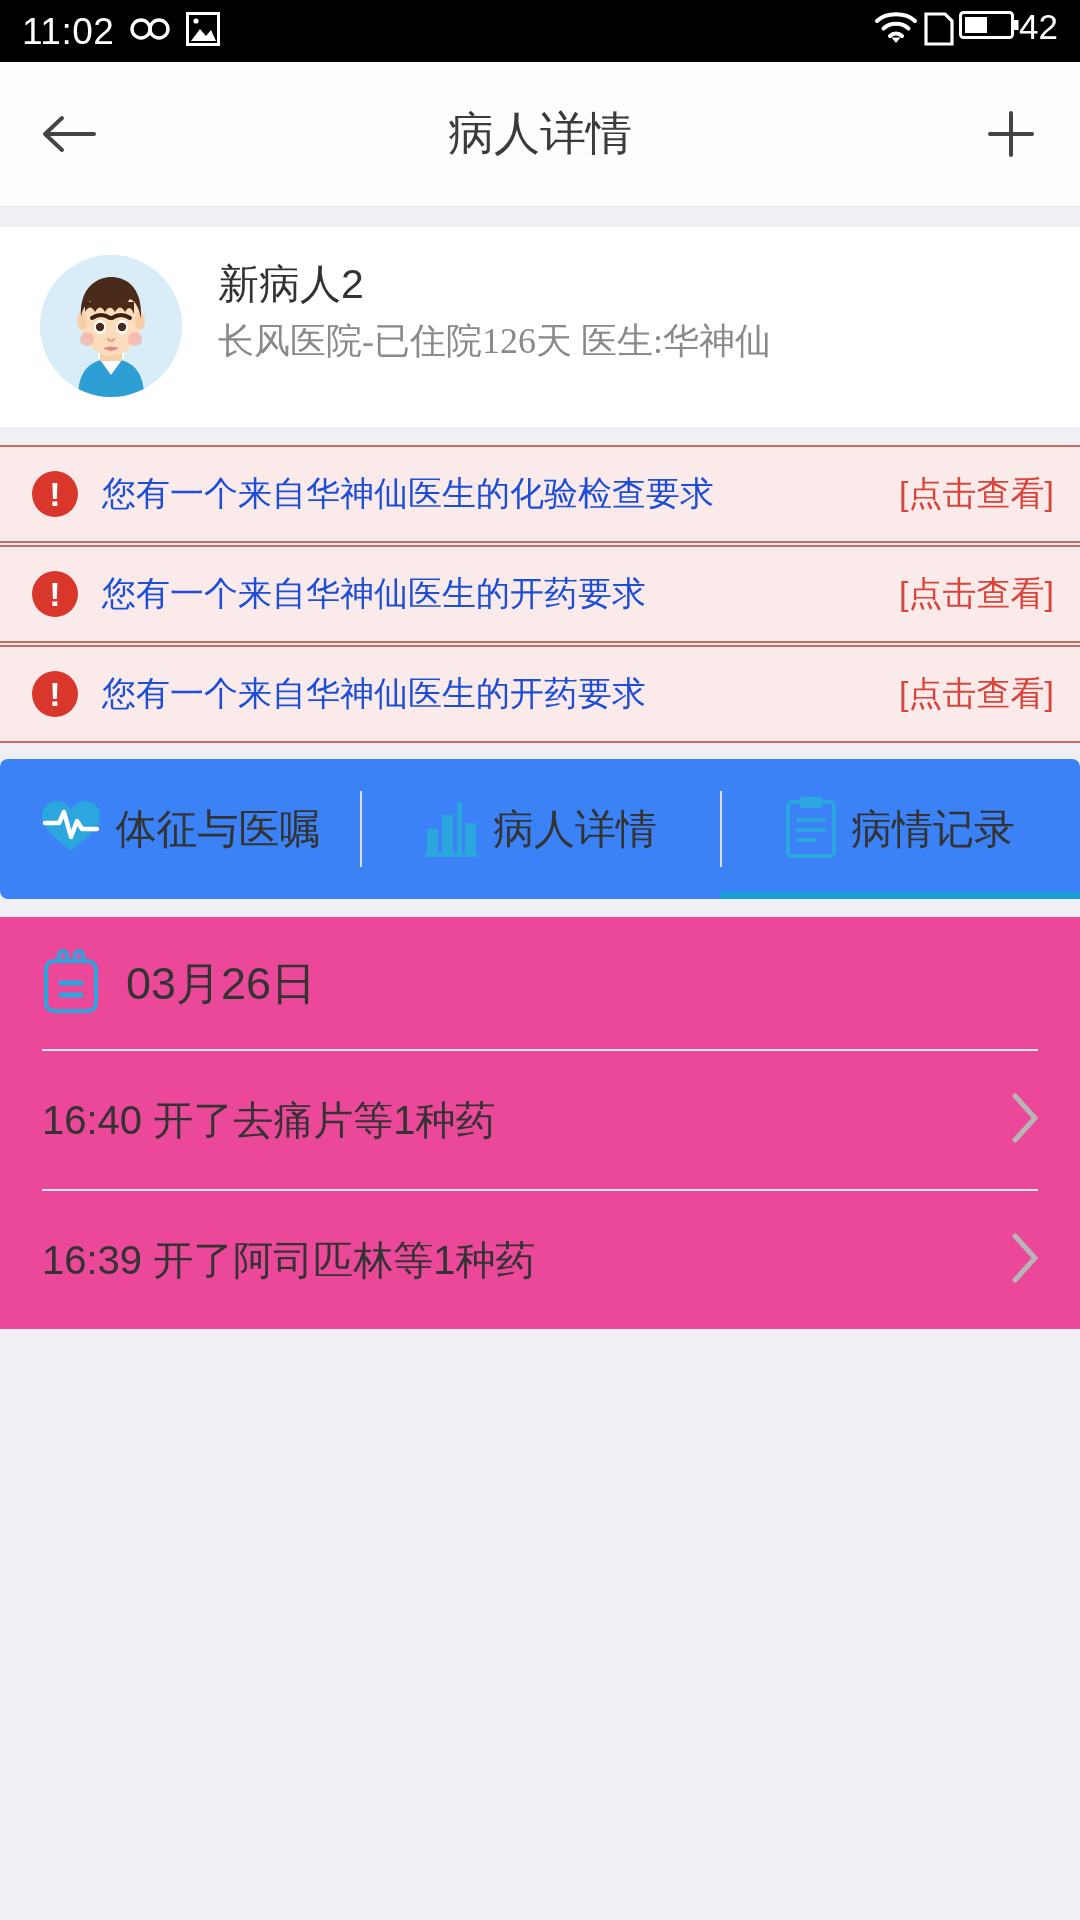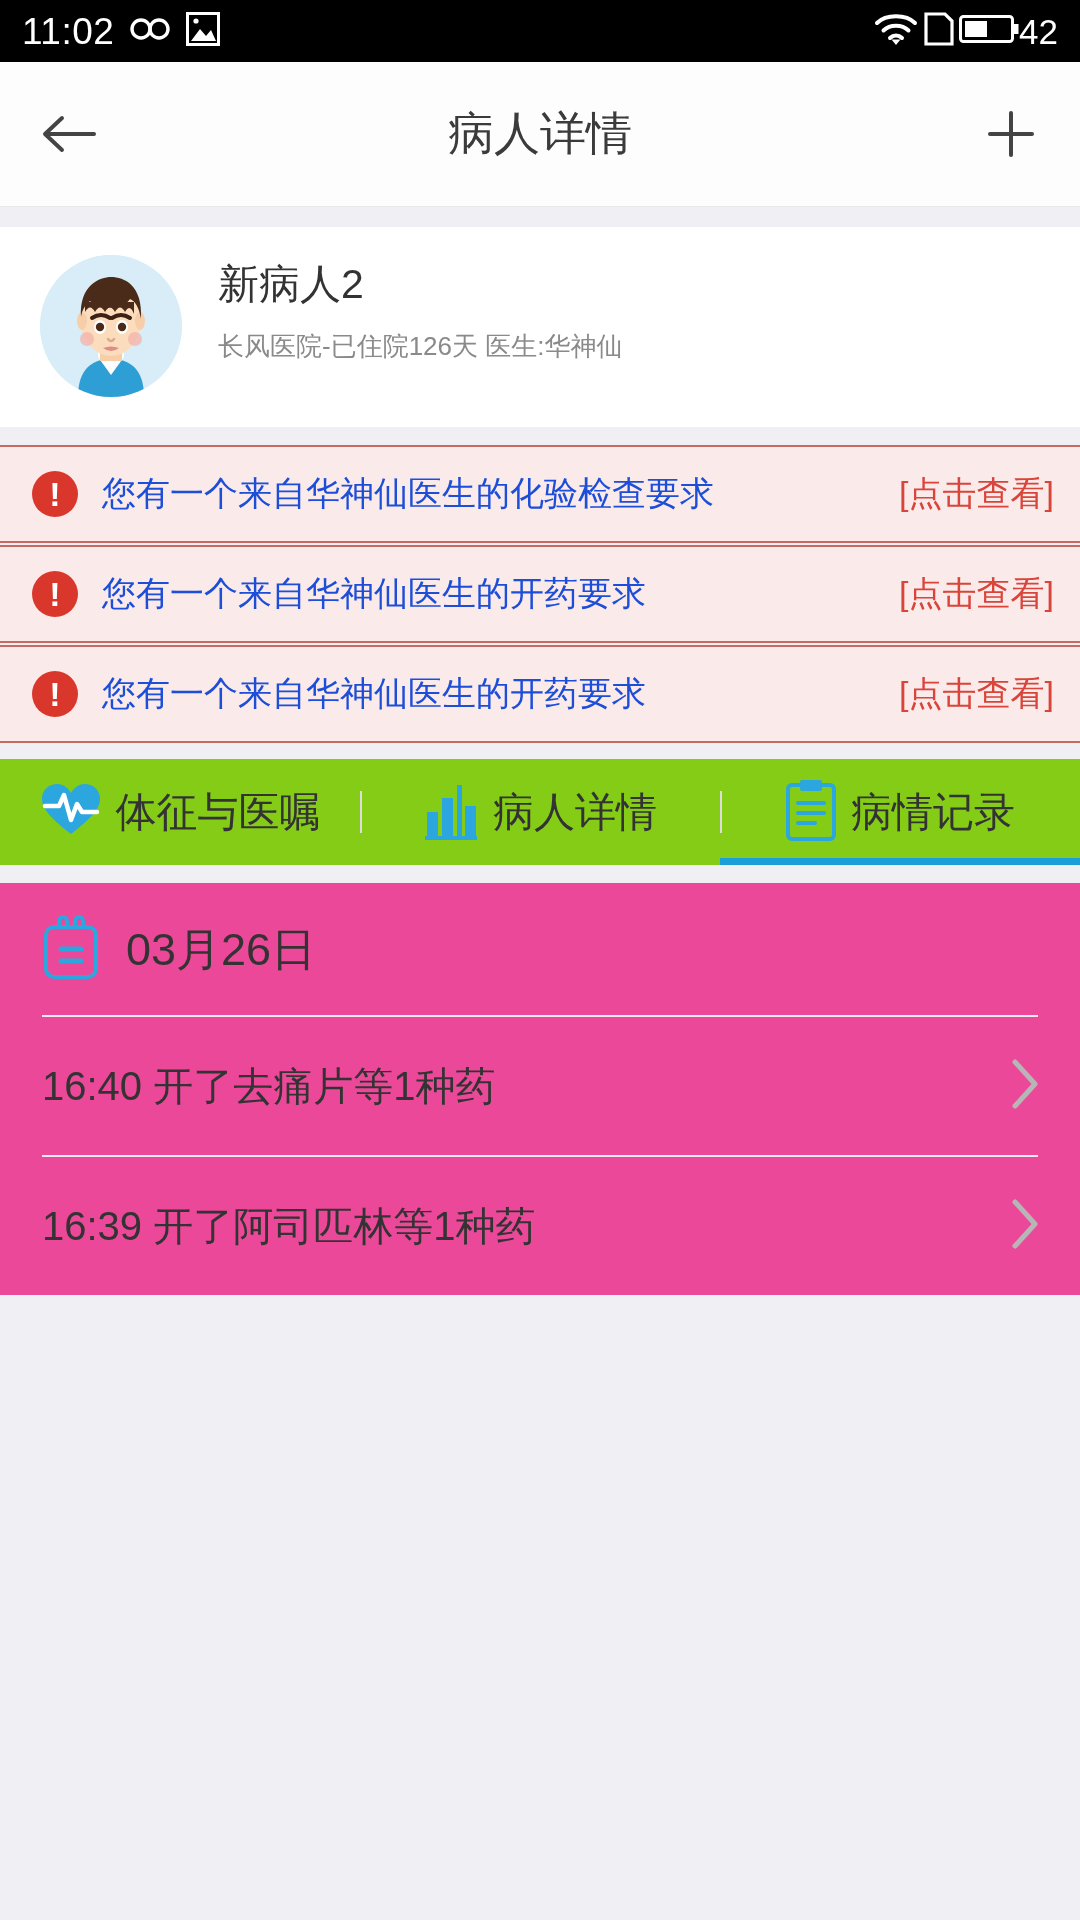--- a/index.html
+++ b/index.html
@@ -16,21 +16,21 @@
   .statusbar {
     height: 62px;
     background: #000;
     display: flex;
     align-items: center;
     padding: 0 22px;
     color: #fff;
   }
   .sb-left { display: flex; align-items: center; gap: 14px; }
   .sb-time { font-size: 37px; letter-spacing: 0.5px; line-height: 1; }
-  .sb-right { margin-left: auto; display: flex; align-items: center; }
+  .sb-right { margin-left: auto; display: flex; align-items: flex-start; }
   .sb-batt-num { font-size: 35px; line-height: 1; }
 
   
   .navbar {
     height: 145px;
     background: #fdfdfd;
     display: flex;
     align-items: center;
     padding: 0 34px;
     position: relative;
@@ -63,21 +63,21 @@
     width: 142px; height: 142px;
     border-radius: 50%;
     background: #d8edf7;
     overflow: hidden;
     flex: 0 0 auto;
     position: relative;
   }
   .pinfo { margin-left: 36px; padding-top: 4px; }
   .pname { font-size: 41px; color: #333; line-height: 1.25; }
   .pmeta { font-size: 35px; color: #8a8a8a; line-height: 1.55; margin-top: 6px; }
-  .phosp { font-size: 26px; color: #8a8a8a; line-height: 1.55; margin-top: 16px; }
+  .phosp { font-size: 36px; color: #8a8a8a; line-height: 1.55; margin-top: 4px; font-family: Liberation Serif, serif; }
 
   
   .alerts { margin-top: 18px; }
   .alert {
     background: #fbeaea;
     border-top: 2px solid #c96a62;
     border-bottom: 2px solid #c96a62;
     height: 98px;
     display: flex;
     align-items: center;
@@ -91,25 +91,26 @@
     font-size: 34px; font-weight: bold;
     display: flex; align-items: center; justify-content: center;
     flex: 0 0 auto;
     line-height: 1;
   }
   .alert-text { font-size: 34px; color: #1d4ed8; margin-left: 24px; }
   .alert-link { margin-left: auto; font-size: 34px; color: #d9453a; }
 
   
   .tabs {
-    background: #84cc16;
-    height: 106px;
+    background: #3b82f6;
+    height: 140px;
     display: flex;
     align-items: stretch;
     margin-top: 16px;
+    border-radius: 8px;
   }
   .tab {
     flex: 1;
     display: flex;
     align-items: center;
     justify-content: center;
     gap: 14px;
     position: relative;
   }
   .tab + .tab::before {

